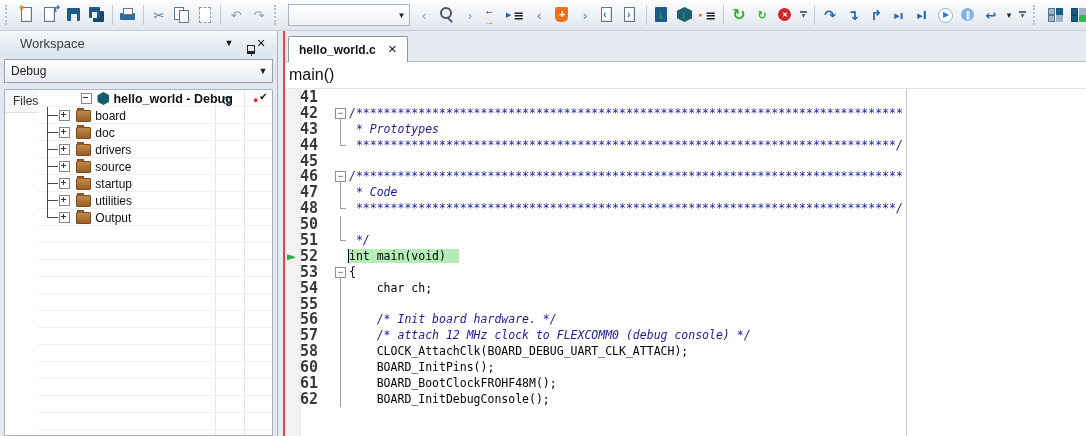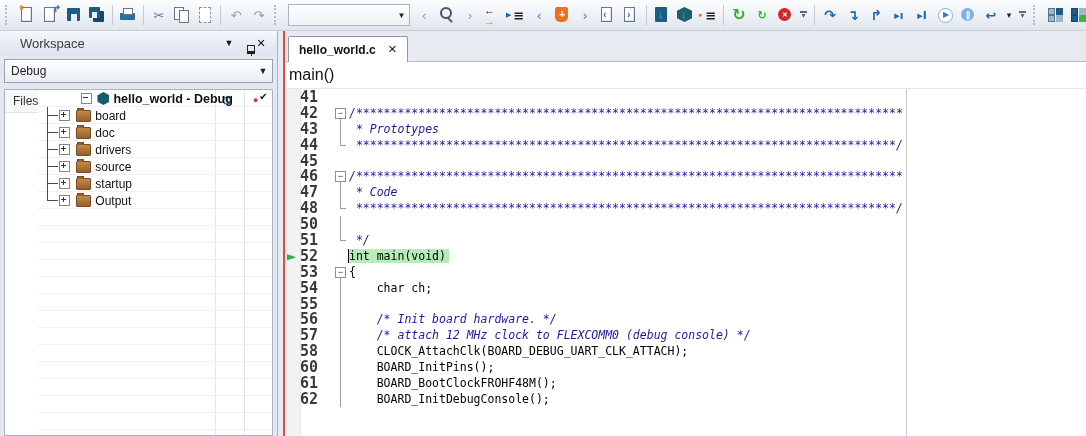--- a/index.html
+++ b/index.html
@@ -139,21 +139,21 @@
   .lnum{width:32px;flex:none;text-align:left;color:#3a3a3a;font-size:15px;font-weight:bold;}
   .fold{width:17px;height:100%;flex:none;position:relative;}
   .fold.f-start::before{content:"";position:absolute;left:8px;top:13px;bottom:0;border-left:1px solid #9aa0a6;}
   .fold.f-start::after{content:"−";position:absolute;left:3px;top:3px;width:9px;height:9px;line-height:8px;text-align:center;
     font-size:9px;border:1px solid #8a9097;background:#fff;color:#333;font-family:"Liberation Sans",sans-serif;}
   .fold.f-mid::before{content:"";position:absolute;left:8px;top:0;bottom:0;border-left:1px solid #9aa0a6;}
   .fold.f-end::before{content:"";position:absolute;left:8px;top:0;height:8px;width:5px;
     border-left:1px solid #9aa0a6;border-bottom:1px solid #9aa0a6;}
   .ctext{white-space:pre;color:#000;}
   .crow.comment .ctext{color:#1a1a9e;font-style:italic;}
-  .crow.current .hl{background:#b6edb6;box-shadow:-1px 0 0 #000;padding-right:3px;}
+  .crow.current .hl{background:#b6edb6;box-shadow:-1px 0 0 #000;padding-right:13px;}
   .cur-arrow{position:absolute;left:2px;top:2px;font-size:11px;color:#2db44a;text-shadow:0 0 1px #17712c;
     font-family:"DejaVu Sans",sans-serif;}
 </style>
 </head>
 <body>
 
 <div id="app">
 
   <div class="toolbar" id="toolbar">
       <span class="grip"></span>
@@ -330,20 +330,25 @@
           <div class="trow childrow">
             <span class="pm plus"></span>
             <span class="folder"></span>
             <span>source</span>
           </div>
           <div class="trow childrow">
             <span class="pm plus"></span>
             <span class="folder"></span>
             <span>startup</span>
           </div>
+          <div class="trow childrow">
+            <span class="pm plus"></span>
+            <span class="folder"></span>
+            <span>utilities</span>
+          </div>
           <div class="trow childrow last">
             <span class="pm plus"></span>
             <span class="folder"></span>
             <span>Output</span>
           </div>
         </div>
       </div>
     </div>
 
     <div class="splitter"></div>

